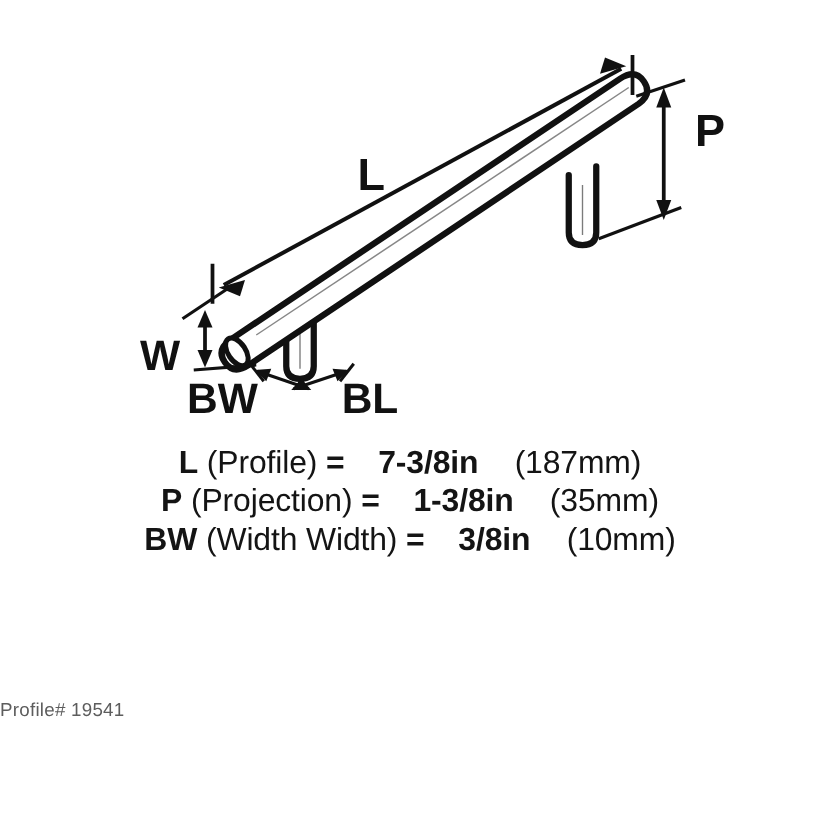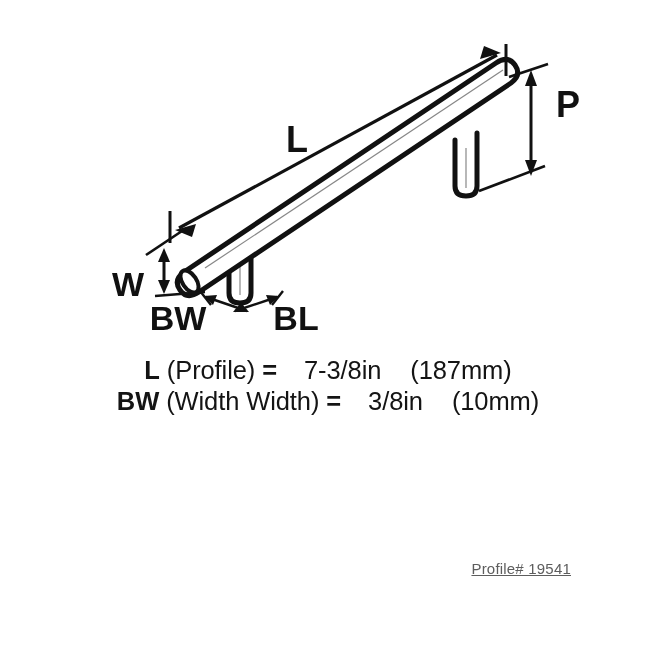--- a/index.html
+++ b/index.html
@@ -59,38 +59,37 @@
   .sym {
     font-weight: bold;
   }
   .name {
     font-weight: normal;
   }
   .eq {
     font-weight: bold;
   }
   .val {
-    font-weight: normal;
+    font-weight: bold;
     margin-left: 20px;
   }
   .mm {
     font-weight: normal;
     margin-left: 29px;
   }
   #profile-line {
     position: absolute;
     left: 0;
     top: 560px;
     width: 571px;
-    text-align: right;
+    text-align: left;
     font-family: "Liberation Sans", sans-serif;
     font-size: 15px;
     color: #5d5d5d;
     letter-spacing: 0.2px;
-    text-decoration: underline;
   }
 </style>
 </head>
 <body>
 
 <div id="page">
 
   <div id="diagram-area">
     <svg id="diagram-svg" viewBox="0 0 656 350" xmlns="http://www.w3.org/2000/svg">
 
@@ -177,20 +176,26 @@
   <div id="spec-block">
 
     <div class="spec-line">
       <span class="sym">L</span>
       <span class="name">(Profile)</span>
       <span class="eq">=</span>
       <span class="val">7-3/8in</span><span class="mm">(187mm)</span>
     </div>
 
 
+    <div class="spec-line">
+      <span class="sym">P</span>
+      <span class="name">(Projection)</span>
+      <span class="eq">=</span>
+      <span class="val">1-3/8in</span><span class="mm">(35mm)</span>
+    </div>
 
 
     <div class="spec-line">
       <span class="sym">BW</span>
       <span class="name">(Width Width)</span>
       <span class="eq">=</span>
       <span class="val">3/8in</span><span class="mm">(10mm)</span>
     </div>
 
   </div>

